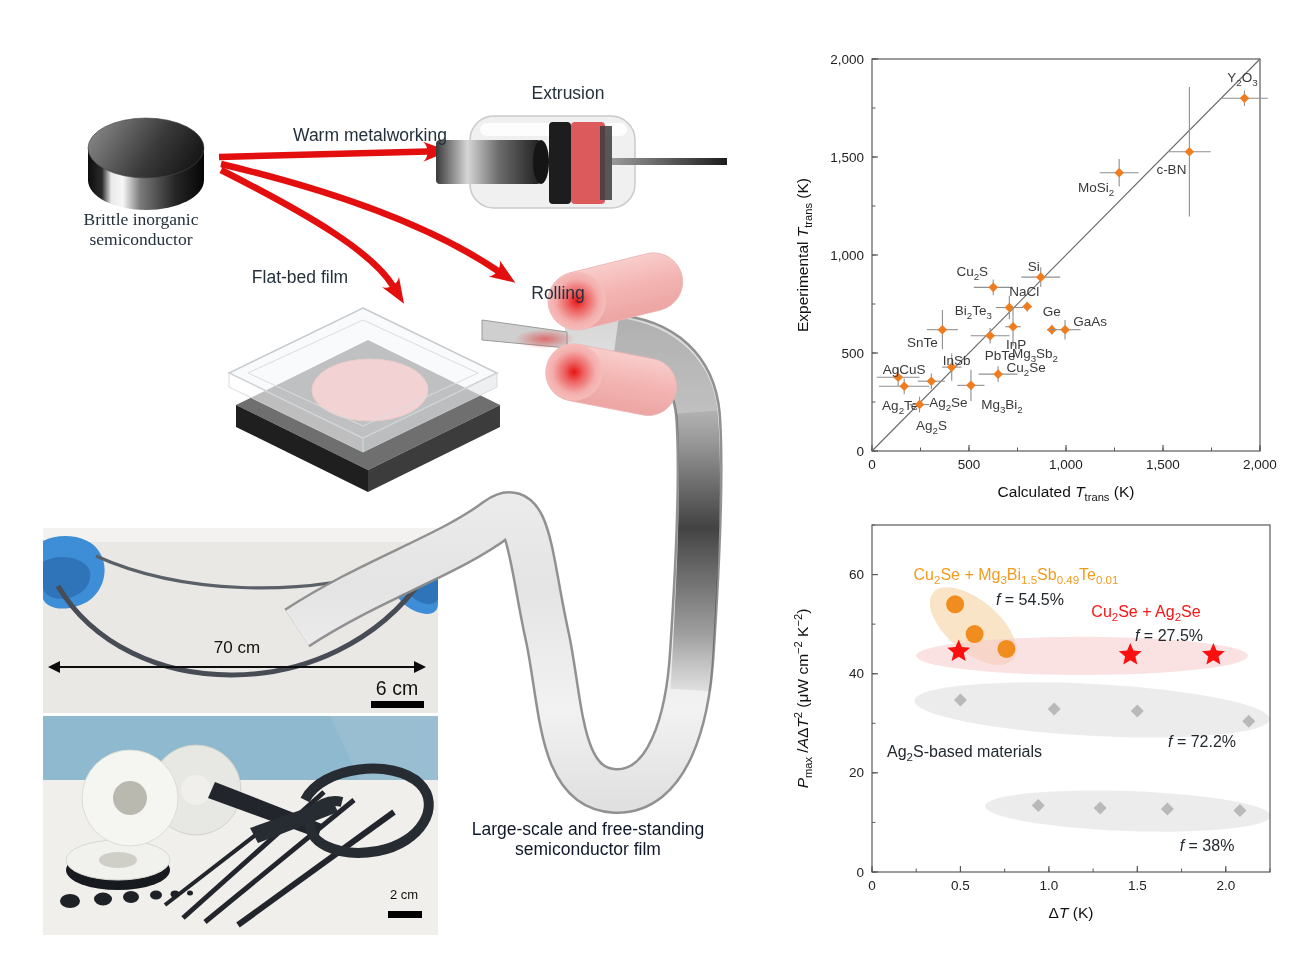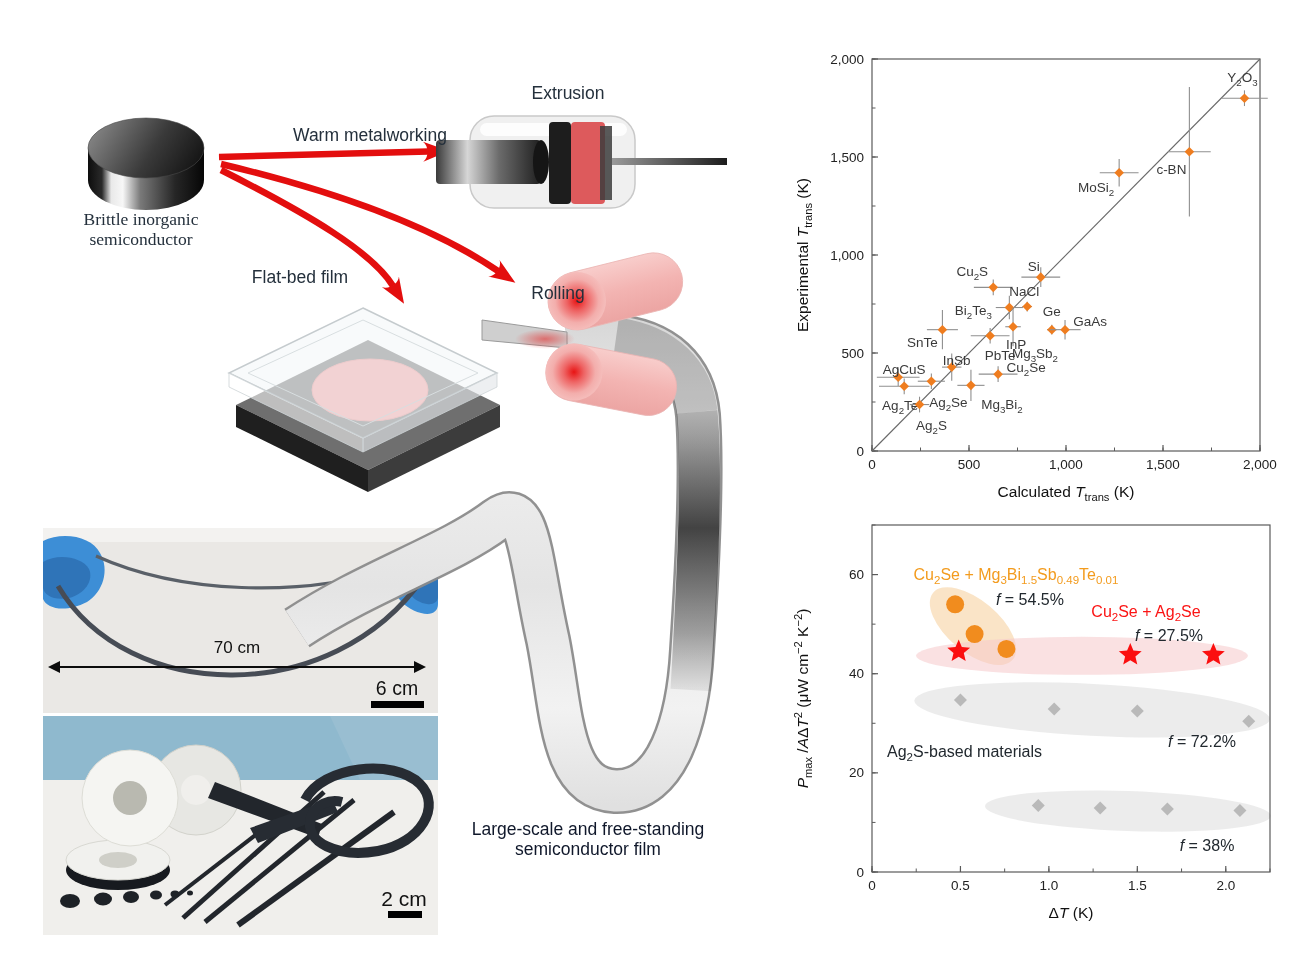--- a/index.html
+++ b/index.html
@@ -182,21 +182,21 @@
   <div class="lbl" style="left:335px;top:125px;margin-left:35px;">Warm metalworking</div>
   <div class="lbl" style="left:568px;top:83px;">Extrusion</div>
   <div class="lbl" style="left:558px;top:235px;margin-top:48px;">Rolling</div>
   <div class="lbl" style="left:300px;top:267px;">Flat-bed film</div>
   <div class="lbl" style="left:588px;top:819px;color:#0f172a;">
     <div>Large-scale and free-standing</div>
     <div>semiconductor film</div>
   </div>
   <div class="photolbl" style="left:237px;top:638px;font-size:17px;">70 cm</div>
   <div class="photolbl" style="left:397px;top:677px;font-size:19.5px;">6 cm</div>
-  <div class="photolbl" style="left:404px;top:887px;font-size:21px;">2 cm</div>
+  <div class="photolbl" style="left:404px;top:887px;font-size:13px;">2 cm</div>
 
   <svg id="chart-ttrans" width="546" height="480" viewBox="0 0 546 480" style="left:760px;top:30px;">
       <rect x="112" y="29" width="388" height="392" fill="none" stroke="#5a5a5a" stroke-width="1.2"></rect>
       <line x1="112" y1="421" x2="112" y2="417.5" stroke="#5a5a5a" stroke-width="1"></line>
       <line x1="160.5" y1="421" x2="160.5" y2="417.5" stroke="#5a5a5a" stroke-width="1"></line>
       <line x1="209" y1="421" x2="209" y2="417.5" stroke="#5a5a5a" stroke-width="1"></line>
       <line x1="257.5" y1="421" x2="257.5" y2="417.5" stroke="#5a5a5a" stroke-width="1"></line>
       <line x1="306" y1="421" x2="306" y2="417.5" stroke="#5a5a5a" stroke-width="1"></line>
       <line x1="354.5" y1="421" x2="354.5" y2="417.5" stroke="#5a5a5a" stroke-width="1"></line>
       <line x1="403" y1="421" x2="403" y2="417.5" stroke="#5a5a5a" stroke-width="1"></line>

